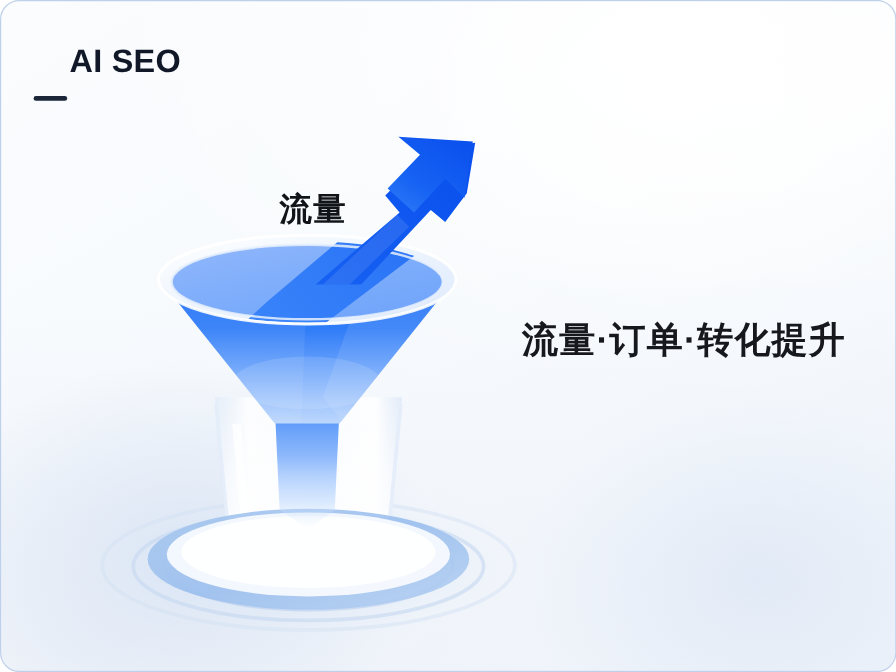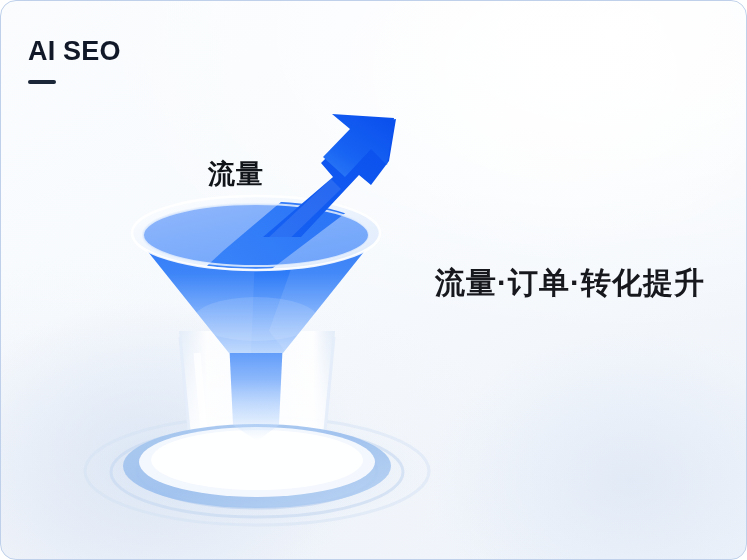--- a/index.html
+++ b/index.html
@@ -51,20 +51,21 @@
     top: 37px;
     z-index: 8;
   }
   #brand .brand-text {
     font-size: 27px;
     font-weight: bold;
     letter-spacing: .2px;
     color: #111827;
     line-height: 1;
     white-space: nowrap;
+    margin-left: 30px;
   }
   #brand .brand-rule {
     margin-top: 15px;
     width: 28px;
     height: 4px;
     border-radius: 2px;
     background: #1b2638;
   }
 
   
@@ -89,21 +90,21 @@
 
   .label {
     position: absolute;
     font-size: 27px;
     font-weight: bold;
     color: #111418;
     letter-spacing: 1px;
     white-space: nowrap;
     z-index: 9;
   }
-  #label-traffic { left: 207px; top: 155px; }
+  #label-traffic { left: 232px; top: 155px; }
   #label-convert { left: 224px; top: 434px; }
 </style>
 </head>
 <body>
 
 <div id="stage">
 
   <div class="wash wash-a"></div>
   <div class="wash wash-b"></div>
   <div class="wash wash-c"></div>

